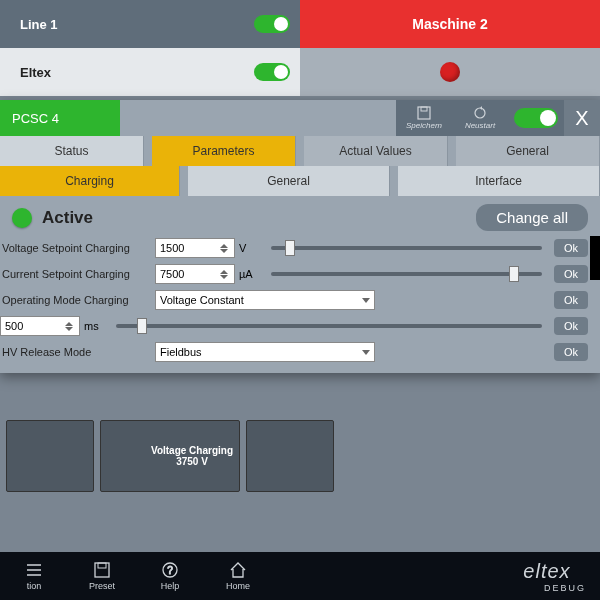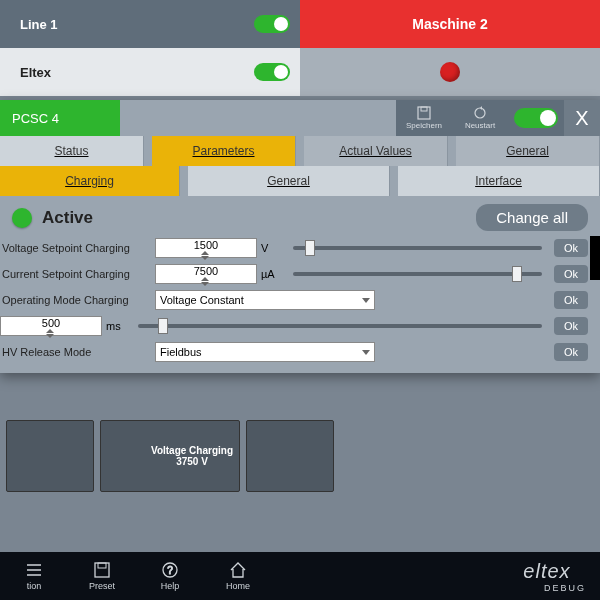--- a/index.html
+++ b/index.html
@@ -14,40 +14,40 @@
   .toggle .knob { width: 14px; height: 14px; border-radius: 50%; background: #fff; margin-left: 20px; }
   .indicator-red { width: 20px; height: 20px; border-radius: 50%; background: #d82020; box-shadow: inset -2px -2px 4px rgba(0,0,0,.3); }
   .bar2-left { background: #e6e9ec; color: #222; }
   .bar2-right { background: #a7b0b9; }
 
   .panel { position: absolute; top: 100px; left: 0; right: 0; background: #9aa5b0; box-shadow: 0 4px 12px rgba(0,0,0,.4); }
   .panel-header { display: flex; height: 36px; }
   .pcsc-tab { width: 120px; background: #2eb52e; color: #fff; display: flex; align-items: center; padding-left: 12px; font-size: 13px; }
   .header-spacer { flex: 1; }
   .header-actions { display: flex; background: #5f6d7a; align-items: center; }
-  .hdr-btn { width: 56px; text-align: center; color: #d8dde2; font-size: 8px; padding: 2px 0; }
+  .hdr-btn { width: 56px; text-align: center; color: #d8dde2; font-size: 8px; padding: 2px 0; font-style: italic; }
   .hdr-btn svg { display: block; margin: 0 auto 1px; }
   .hdr-toggle { width: 44px; height: 20px; border-radius: 10px; background: #2eb52e; position: relative; margin: 0 6px; }
   .hdr-toggle .knob { width: 16px; height: 16px; border-radius: 50%; background: #fff; position: absolute; right: 2px; top: 2px; }
   .close-x { width: 36px; background: #6f7c88; color: #fff; font-size: 20px; display: flex; align-items: center; justify-content: center; height: 36px; }
 
-  .tab-row { display: flex; height: 30px; gap: 8px; text-decoration: underline; }
+  .tab-row { display: flex; height: 30px; gap: 8px; }
   .tab { flex: 1; display: flex; align-items: center; justify-content: center; font-size: 12px; color: #333; background: #eab308; border-right: 1px solid #8a95a0; }
   .tab.light { background: #cdd4da; }
   .tab.dark { background: #abb4bd; }
 
   .status-row { display: flex; align-items: center; padding: 8px 12px 4px; }
   .status-dot { width: 20px; height: 20px; border-radius: 50%; background: #2eb52e; margin-right: 10px; box-shadow: 0 1px 2px rgba(0,0,0,.3); }
   .status-text { font-size: 17px; font-weight: bold; color: #222; }
   .change-all { margin-left: auto; background: #6f7c88; color: #fff; border-radius: 12px; padding: 5px 20px; font-size: 15px; }
 
   .param-row { display: flex; align-items: center; height: 26px; padding: 0 12px 0 0; font-size: 11px; }
   .param-label { width: 155px; color: #222; padding-left: 2px; }
   .param-input { background: #fff; border: 1px solid #888; height: 20px; display: flex; align-items: center; padding: 0 4px; font-size: 11px; }
-  .num-box { width: 102px; justify-content: space-between; flex-direction: column; }
+  .num-box { width: 80px; justify-content: space-between; }
   .spinners { width: 10px; height: 16px; display: flex; flex-direction: column; justify-content: center; gap: 1px; }
   .spinners div { width: 0; height: 0; border-left: 4px solid transparent; border-right: 4px solid transparent; }
   .spin-up { border-bottom: 4px solid #666; }
   .spin-down { border-top: 4px solid #666; }
   .unit { width: 28px; padding-left: 4px; font-size: 11px; }
   .slider-wrap { flex: 1; display: flex; align-items: center; padding: 0 8px; }
   .slider { flex: 1; height: 4px; background: #5a646e; position: relative; border-radius: 2px; }
   .slider .thumb { position: absolute; top: -6px; width: 10px; height: 16px; background: #f0f2f4; border: 1px solid #777; }
   .ok-btn { background: #6f7c88; color: #fff; border-radius: 4px; padding: 3px 10px; font-size: 11px; margin-left: 4px; }
   .select-box { width: 220px; justify-content: space-between; }

